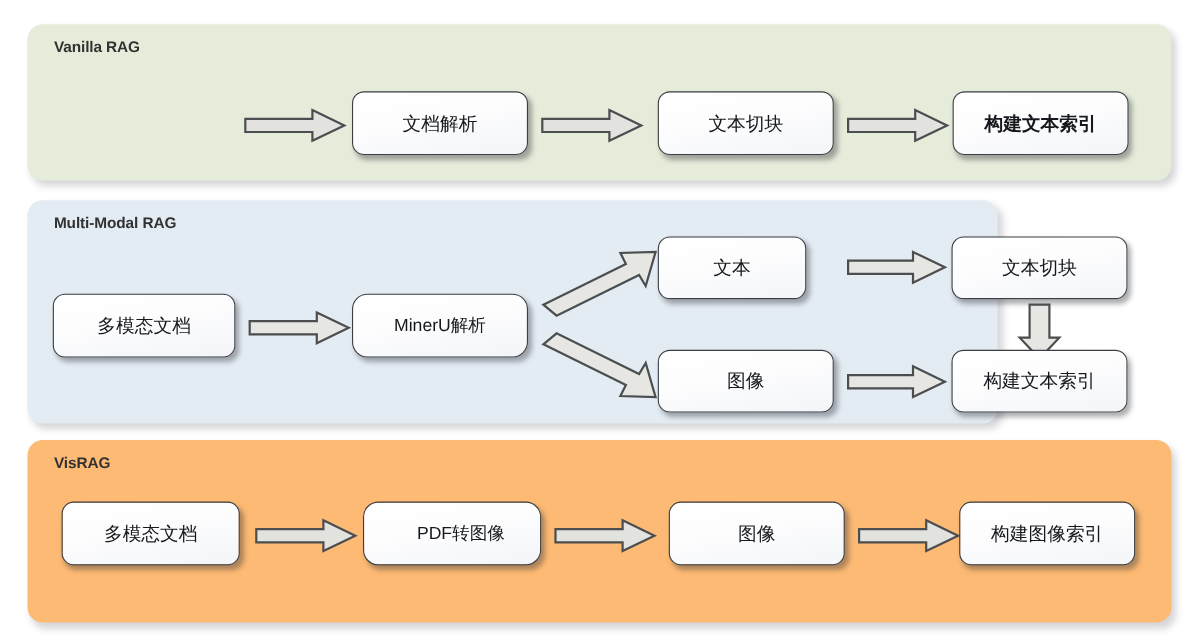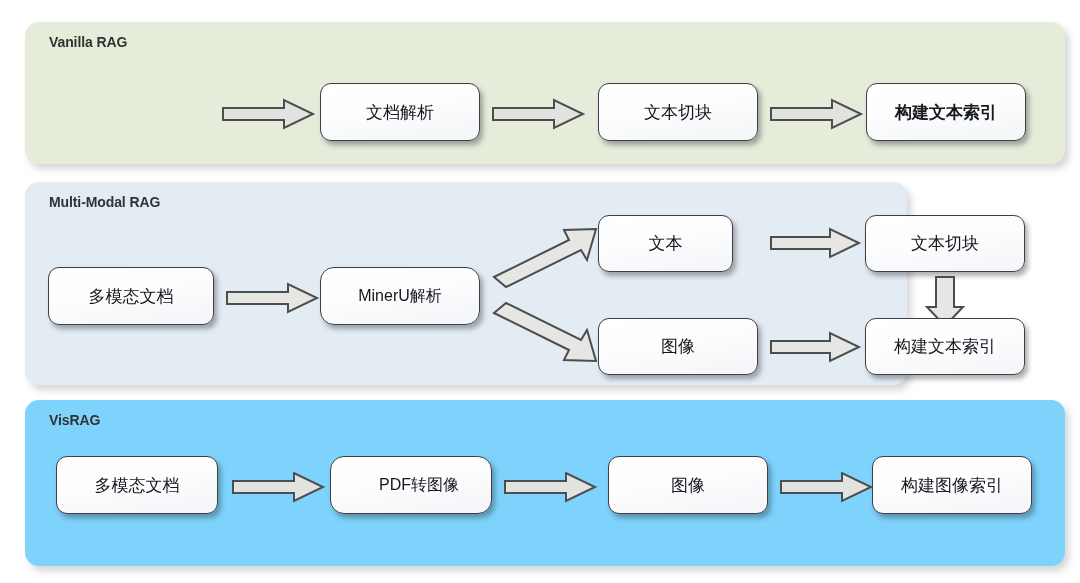--- a/index.html
+++ b/index.html
@@ -134,21 +134,21 @@
 
   <div class="node" style="left:598px; top:318px; width:160px; height:57px;">图像</div>
   <div class="arrow blue" style="left:770px; top:332px;">
     <svg width="90" height="30" viewBox="0 0 90 30">
       <path d="M1,9 L60,9 L60,1 L89,15 L60,29 L60,21 L1,21 Z"></path>
     </svg>
   </div>
 
   <div class="node" style="left:865px; top:318px; width:160px; height:57px;">构建文本索引</div>
 
-  <div class="panel" id="panel-visrag" style="background: #7dd3fc;">
+  <div class="panel" id="panel-visrag" style="background: #fdba74;">
     <div class="panel-title">VisRAG</div>
   </div>
 
   <div class="node" style="left:56px;  top:456px; width:162px; height:58px;">多模态文档</div>
   <div class="arrow" style="left:232px; top:472px;">
     <svg width="92" height="30" viewBox="0 0 92 30">
       <path d="M1,9 L62,9 L62,1 L91,15 L62,29 L62,21 L1,21 Z"></path>
     </svg>
   </div>
 

